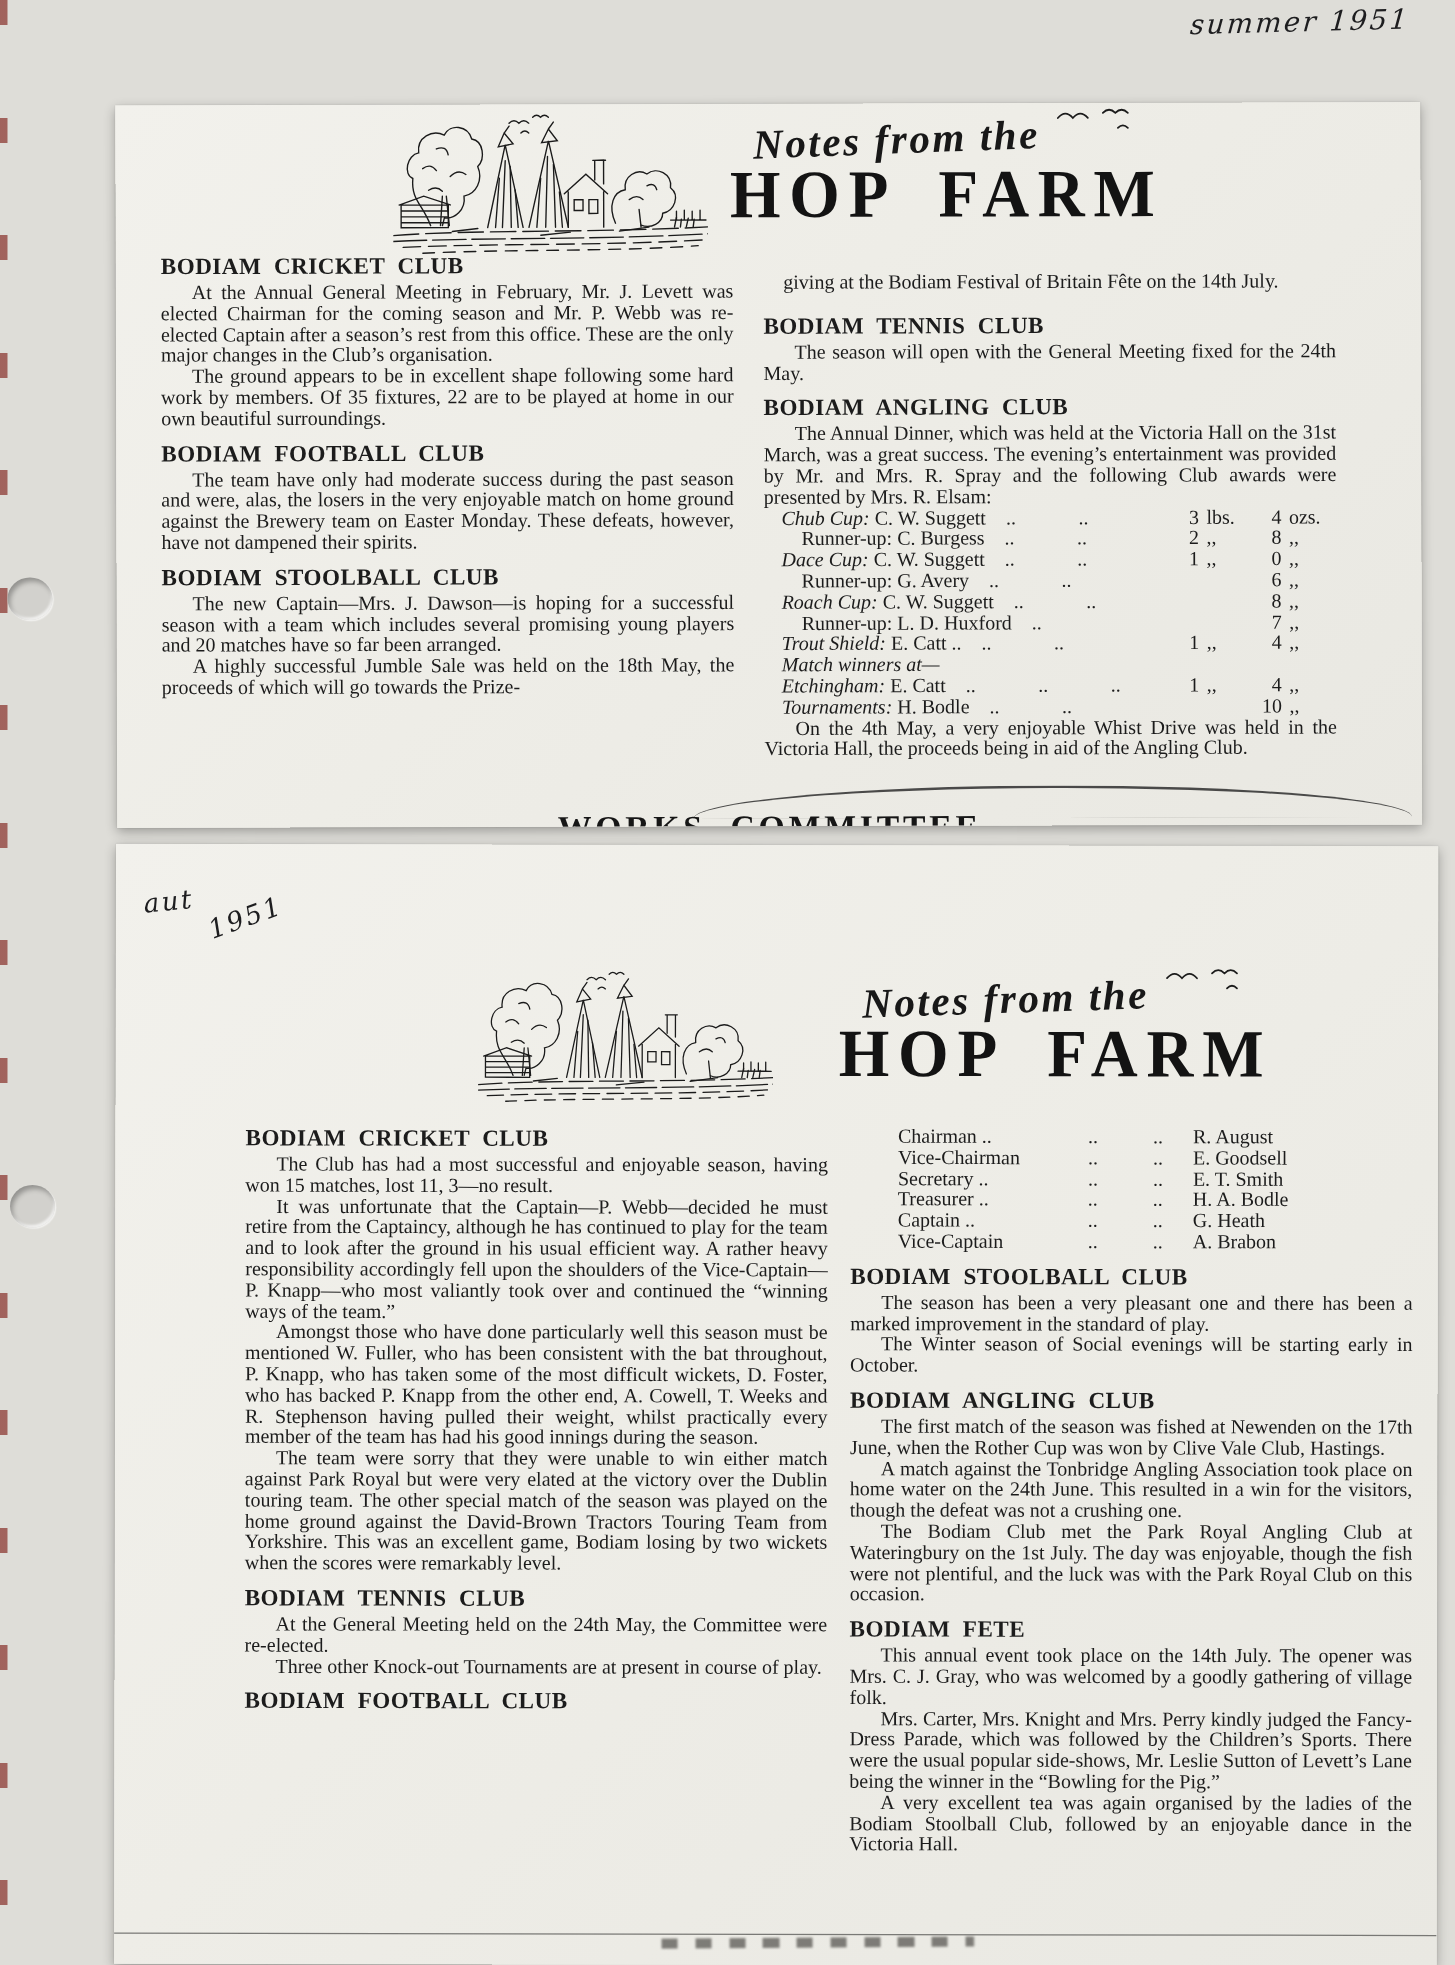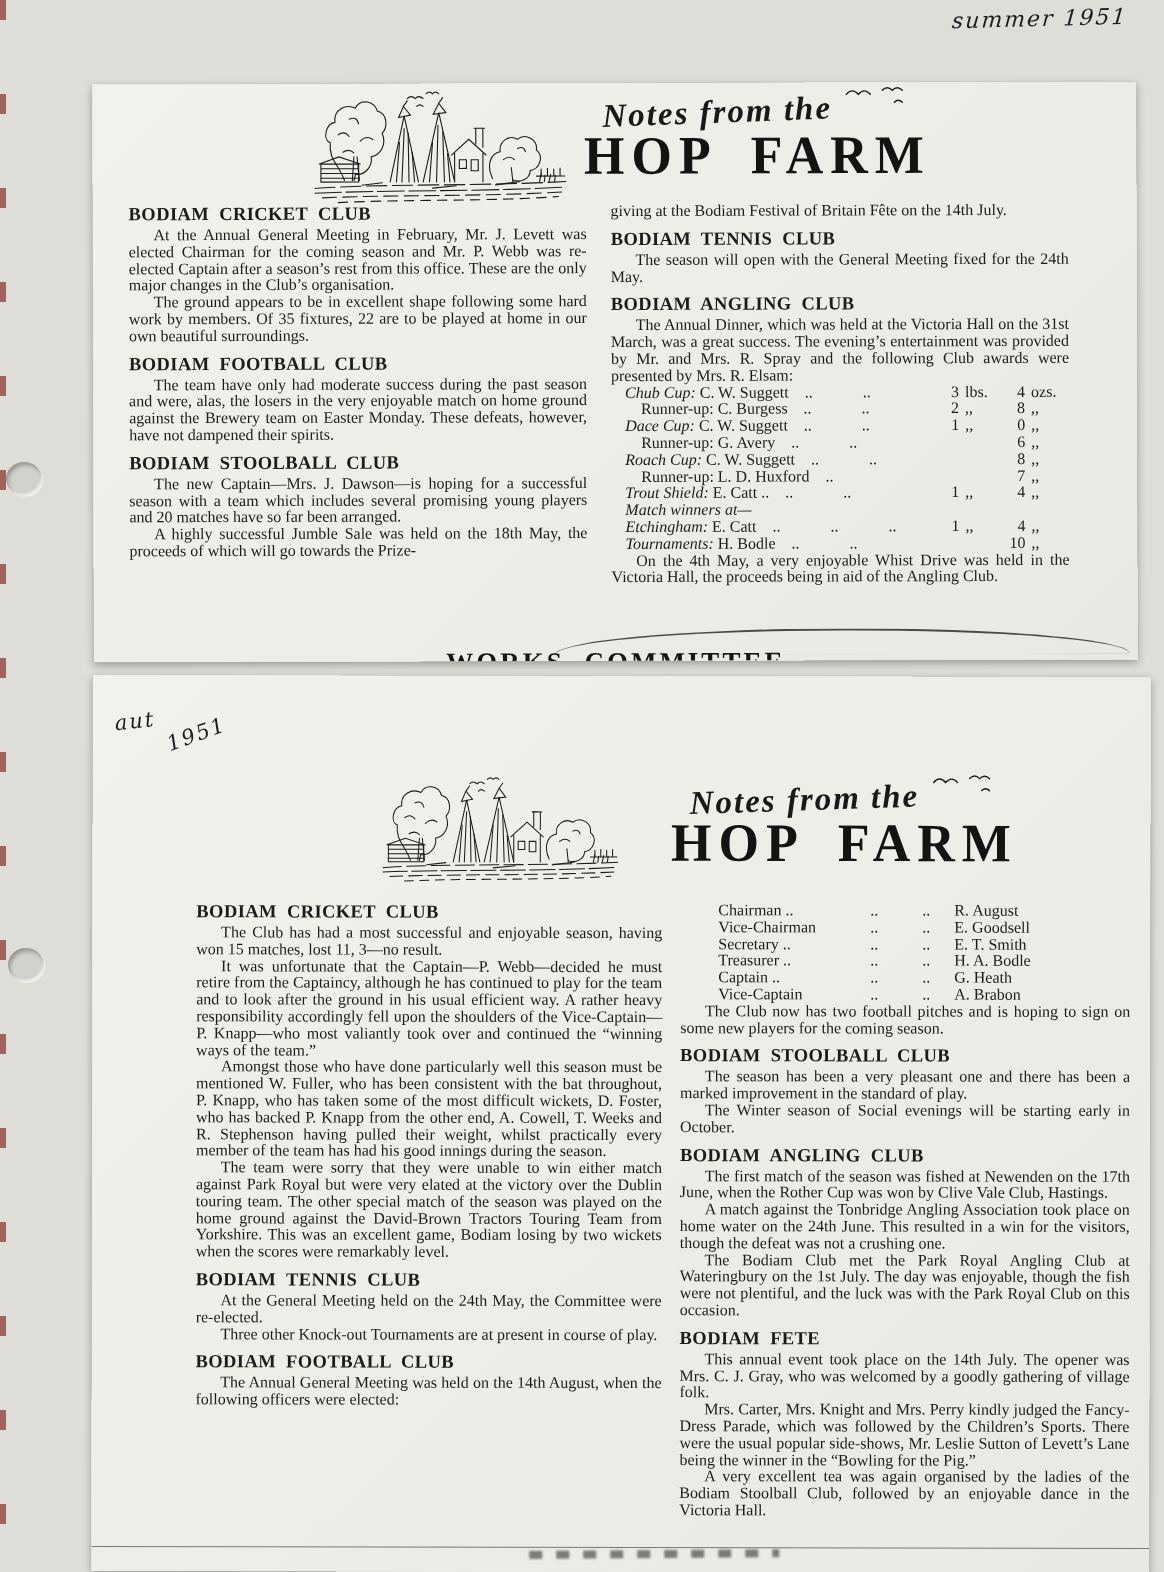--- a/index.html
+++ b/index.html
@@ -43,21 +43,21 @@
   #cols1{left:36px;top:120px;width:940px;gap:24px;}
   #cols1 .col{width:458px;}
   #cols2{left:104px;top:226px;width:934px;gap:18px;}
   #cols2 .colC{width:466px;}
   #cols2 .colD{width:450px;}
   .col{color:#1c1c1c;font-size:16px;line-height:16.8px;text-align:justify;}
   .h{font-size:18.5px;font-weight:bold;letter-spacing:.4px;word-spacing:5px;
      margin:9px 0 3px;text-align:left;line-height:20px;}
   .h.first{margin-top:0;}
   .p{margin:0;text-indent:1.55em;}
-  .p0{margin:0;text-indent:0;}
+  .p0{margin:16px;text-indent:0;}
   
   .aw{display:flex;white-space:nowrap;}
   .aw-l{padding-left:14px;}
   .aw.runner .aw-l{padding-left:30px;}
   .aw-l i{font-style:italic;}
   .aw-d{flex:1;overflow:hidden;padding:0 8px 0 16px;word-spacing:46px;color:#1c1c1c;}
   .aw-n{width:22px;text-align:right;}
   .aw-u{width:38px;padding-left:6px;}
   .aw-full{padding-left:14px;font-style:italic;}
   
@@ -270,21 +270,20 @@
     <div class="col colC">
       <h3 class="h first">BODIAM CRICKET CLUB</h3>
       <p class="p">The Club has had a most successful and enjoyable season, having won 15 matches, lost 11, 3—no result.</p>
       <p class="p">It was unfortunate that the Captain—P. Webb—decided he must retire from the Captaincy, although he has continued to play for the team and to look after the ground in his usual efficient way.  A rather heavy responsibility accordingly fell upon the shoulders of the Vice-Captain—P. Knapp—who most valiantly took over and continued the “winning ways of the team.”</p>
       <p class="p">Amongst those who have done particularly well this season must be mentioned W. Fuller, who has been consistent with the bat throughout, P. Knapp, who has taken some of the most difficult wickets, D. Foster, who has backed P. Knapp from the other end, A. Cowell, T. Weeks and R. Stephenson having pulled their weight, whilst practically every member of the team has had his good innings during the season.</p>
       <p class="p">The team were sorry that they were unable to win either match against Park Royal but were very elated at the victory over the Dublin touring team.  The other special match of the season was played on the home ground against the David-Brown Tractors Touring Team from Yorkshire.  This was an excellent game, Bodiam losing by two wickets when the scores were remarkably level.</p>
       <h3 class="h">BODIAM TENNIS CLUB</h3>
       <p class="p">At the General Meeting held on the 24th May, the Committee were re-elected.</p>
       <p class="p">Three other Knock-out Tournaments are at present in course of play.</p>
       <h3 class="h">BODIAM FOOTBALL CLUB</h3>
-      <p class="p">The Annual General Meeting was held on the 14th August, when the following officers were elected:</p>
     </div>
     <div class="col colD">
       <div class="off">
           <span>Chairman ..</span>
           <span class="o-d">.. ..</span>
           <span>R. August</span>
         </div>
       <div class="off">
           <span>Vice-Chairman</span>
           <span class="o-d">.. ..</span>
@@ -303,21 +302,20 @@
       <div class="off">
           <span>Captain   ..</span>
           <span class="o-d">.. ..</span>
           <span>G. Heath</span>
         </div>
       <div class="off">
           <span>Vice-Captain</span>
           <span class="o-d">.. ..</span>
           <span>A. Brabon</span>
         </div>
-      <p class="p">The Club now has two football pitches and is hoping to sign on some new players for the coming season.</p>
       <h3 class="h">BODIAM STOOLBALL CLUB</h3>
       <p class="p">The season has been a very pleasant one and there has been a marked improvement in the standard of play.</p>
       <p class="p">The Winter season of Social evenings will be starting early in October.</p>
       <h3 class="h">BODIAM ANGLING CLUB</h3>
       <p class="p">The first match of the season was fished at Newenden on the 17th June, when the Rother Cup was won by Clive Vale Club, Hastings.</p>
       <p class="p">A match against the Tonbridge Angling Association took place on home water on the 24th June. This resulted in a win for the visitors, though the defeat was not a crushing one.</p>
       <p class="p">The Bodiam Club met the Park Royal Angling Club at Wateringbury on the 1st July.  The day was enjoyable, though the fish were not plentiful, and the luck was with the Park Royal Club on this occasion.</p>
       <h3 class="h">BODIAM FETE</h3>
       <p class="p">This annual event took place on the 14th July.  The opener was Mrs. C. J. Gray, who was welcomed by a goodly gathering of village folk.</p>
       <p class="p">Mrs. Carter, Mrs. Knight and Mrs. Perry kindly judged the Fancy-Dress Parade, which was followed by the Children’s Sports.  There were the usual popular side-shows, Mr. Leslie Sutton of Levett’s Lane being the winner in the “Bowling for the Pig.”</p>

